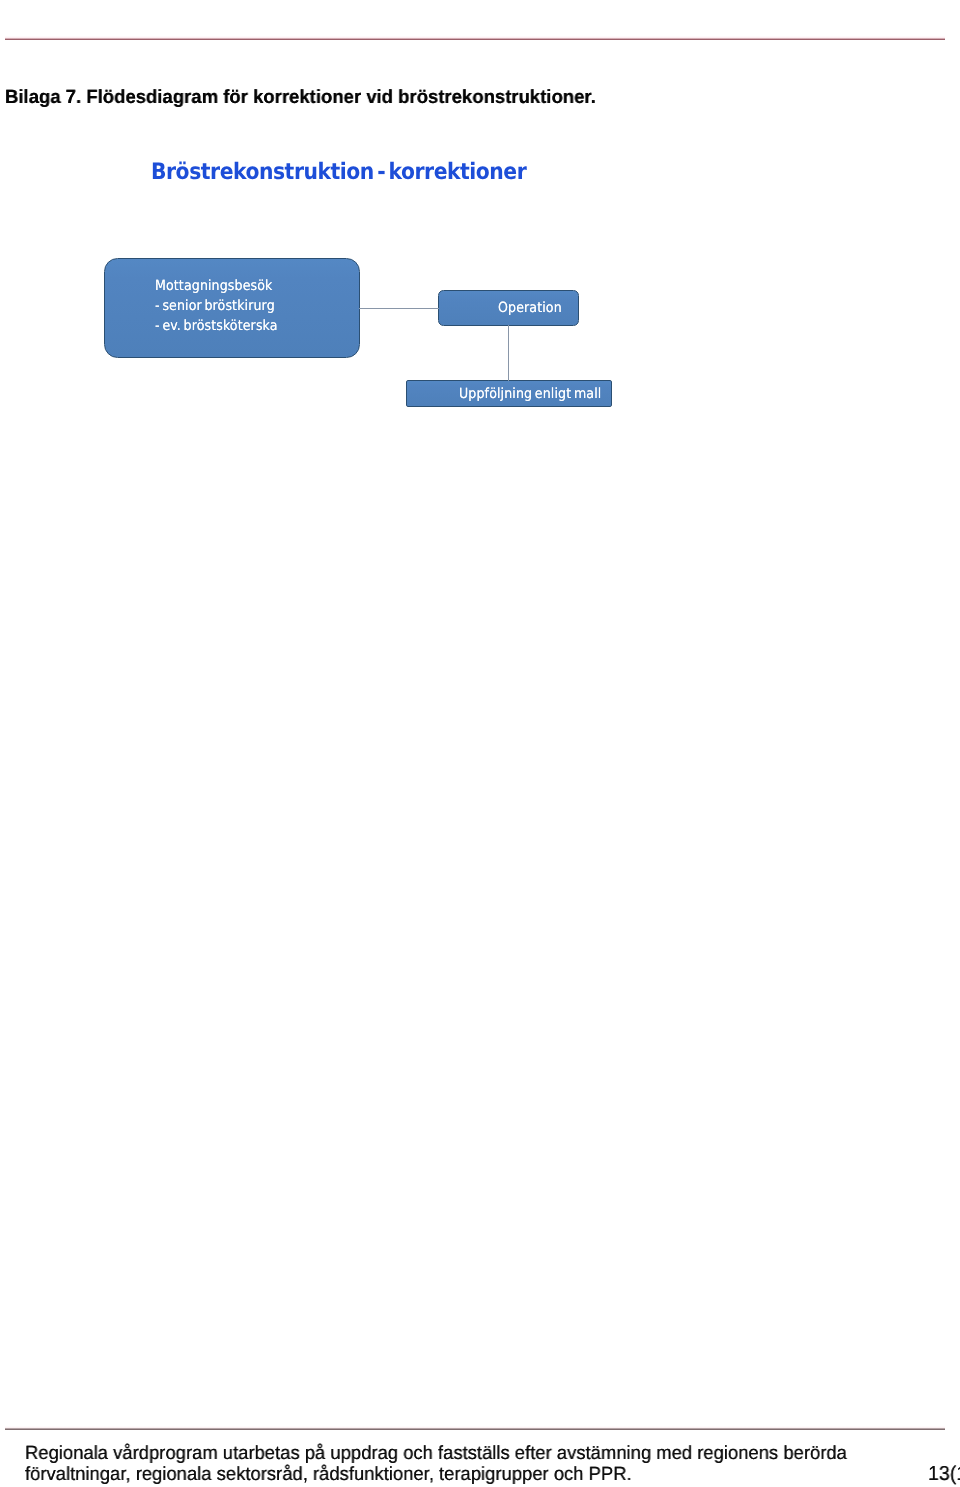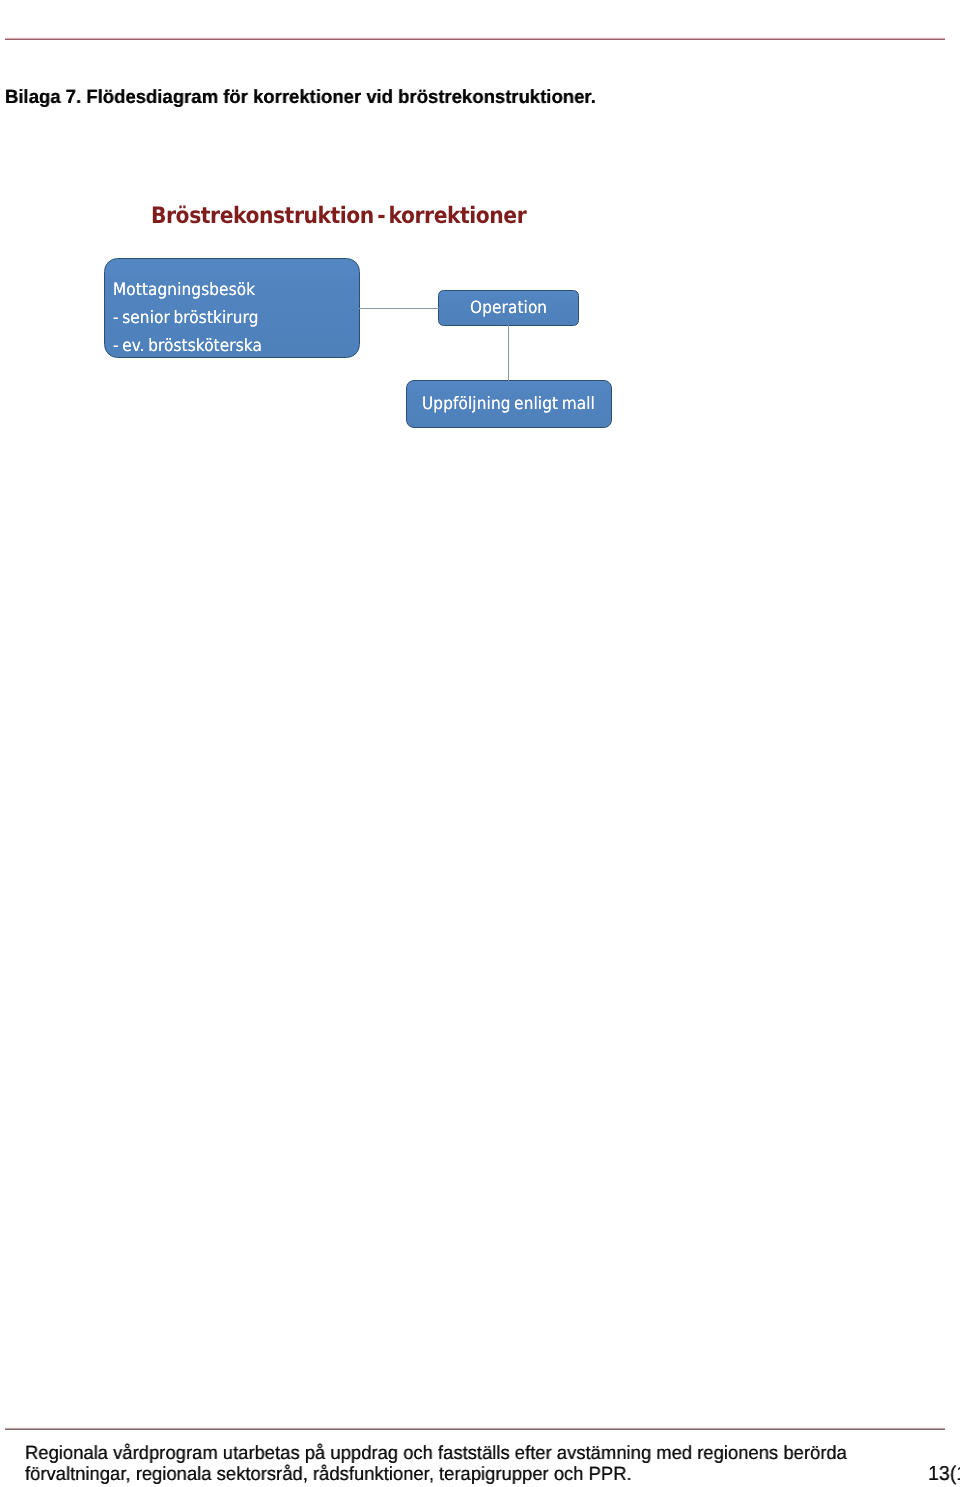--- a/index.html
+++ b/index.html
@@ -94,62 +94,62 @@
     pointer-events: none;
   }
   .diagram-title {
     position: absolute;
     left: 151px;
     top: 159px;
     font-family: "DejaVu Sans Condensed", "DejaVu Sans", sans-serif;
     font-size: 22.6px;
     font-weight: bold;
     line-height: 26px;
-    color: #7f1d1d;
+    color: #1d4ed8;
     white-space: nowrap;
     word-spacing: -3.3px;
     letter-spacing: -0.45px;
     will-change: transform;
-    margin-top: 44px;
   }
   .node {
     position: absolute;
     box-sizing: border-box;
     background: linear-gradient(180deg, #5488c4 0%, #5284c0 20%, #5082bd 60%, #4e80ba 100%);
     border: 1.2px solid #2b4f72;
     border-radius: 13.5px;
     color: #ffffff;
     font-family: "DejaVu Sans Condensed", "DejaVu Sans", sans-serif;
     display: flex;
     align-items: center;
   }
   .node .label {
-    font-size: 17px;
-    line-height: 28px;
+    font-size: 14px;
+    line-height: 20px;
     white-space: pre-line;
     will-change: transform;
     word-spacing: -1.4px;
     letter-spacing: 0.12px;
     text-shadow: 0 0 0.45px rgba(255,255,255,0.85);
+    margin-left: 42px;
   }
   #node-visit {
     left: 103.5px; top: 258px; width: 256px; height: 99.5px;
     padding-left: 8px;
     align-items: flex-start;
   }
   #node-visit .label { margin-top: 17px; }
   #node-op {
     left: 437.8px; top: 289.5px; width: 141.4px; height: 36px;
     border-radius: 5.5px;
     justify-content: center;
   }
   #node-op .label { margin-top: 1.3px; }
   #node-followup {
-    left: 405.8px; top: 379.5px; width: 206.2px; height: 48px;
-    border-radius: 8px;
+    left: 405.8px; top: 379.5px; width: 206.2px; height: 27px;
+    border-radius: 2px;
     justify-content: center;
   }
   #node-followup .label { margin-top: 1.3px; }
   .connector {
     position: absolute;
     background: #8996a8;
   }
   #conn-h { left: 359px; top: 307.9px; width: 79.5px; height: 1.1px; }
   #conn-v { left: 508.3px; top: 324.5px; width: 1.1px; height: 56px; }
 

